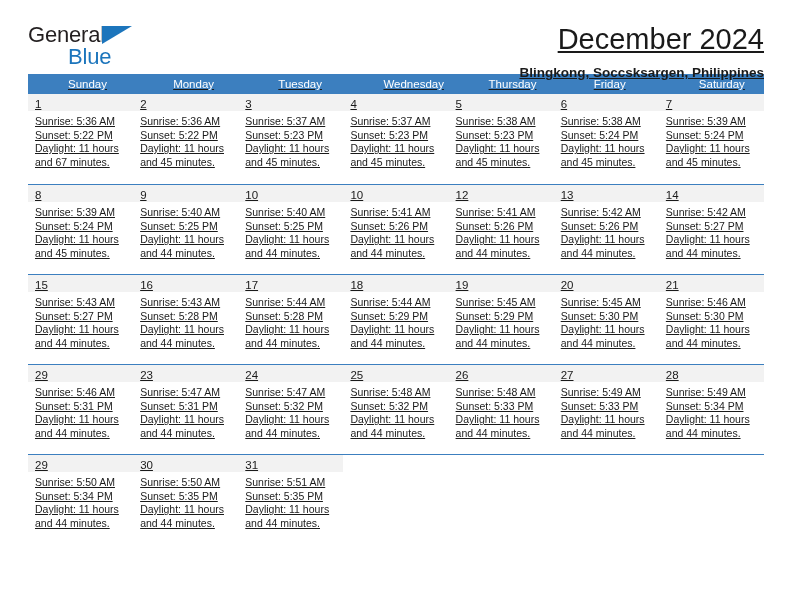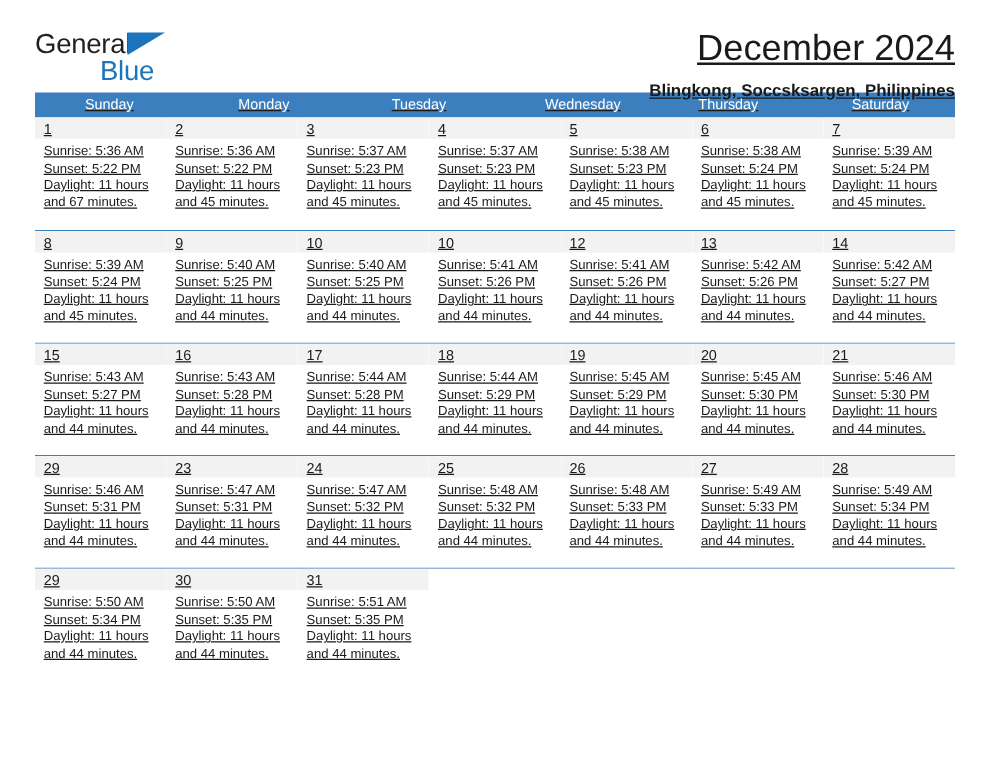--- a/index.html
+++ b/index.html
@@ -52,21 +52,21 @@
     position: absolute;
     left: 74px;
     top: 2px;
     width: 0;
     height: 0;
     border-left: 30px solid #1c75bc;
     border-bottom: 18px solid transparent;
   }
   .logo-blue {
     position: absolute;
-    left: 52px;
+    left: 40px;
     top: 22px;
     font-size: 22px;
     letter-spacing: -0.2px;
     color: #1c75bc;
     font-family: "Liberation Sans", sans-serif;
   }
   .titles {
     text-align: right;
     padding-top: 0;
   }
@@ -164,20 +164,21 @@
   </div>
 
   <div class="calendar">
 
     <div class="weekday-row">
       <div class="weekday">Sunday</div>
       <div class="weekday">Monday</div>
       <div class="weekday">Tuesday</div>
       <div class="weekday">Wednesday</div>
       <div class="weekday">Thursday</div>
+      <div class="weekday">Friday</div>
       <div class="weekday">Saturday</div>
     </div>
 
     <div class="week first">
       <div class="day">
           <div class="daynum-band"><span class="daynum">1</span></div>
           <div class="day-body">
             <div>Sunrise: 5:36 AM</div>
             <div>Sunset: 5:22 PM</div>
             <div>Daylight: 11 hours</div>

